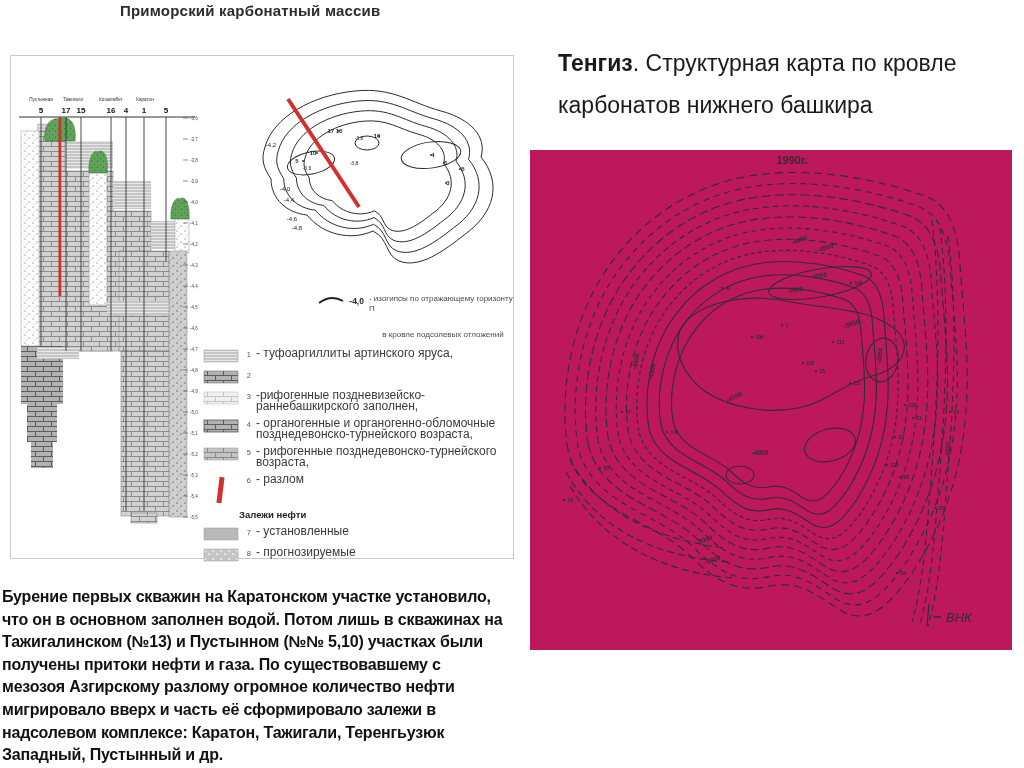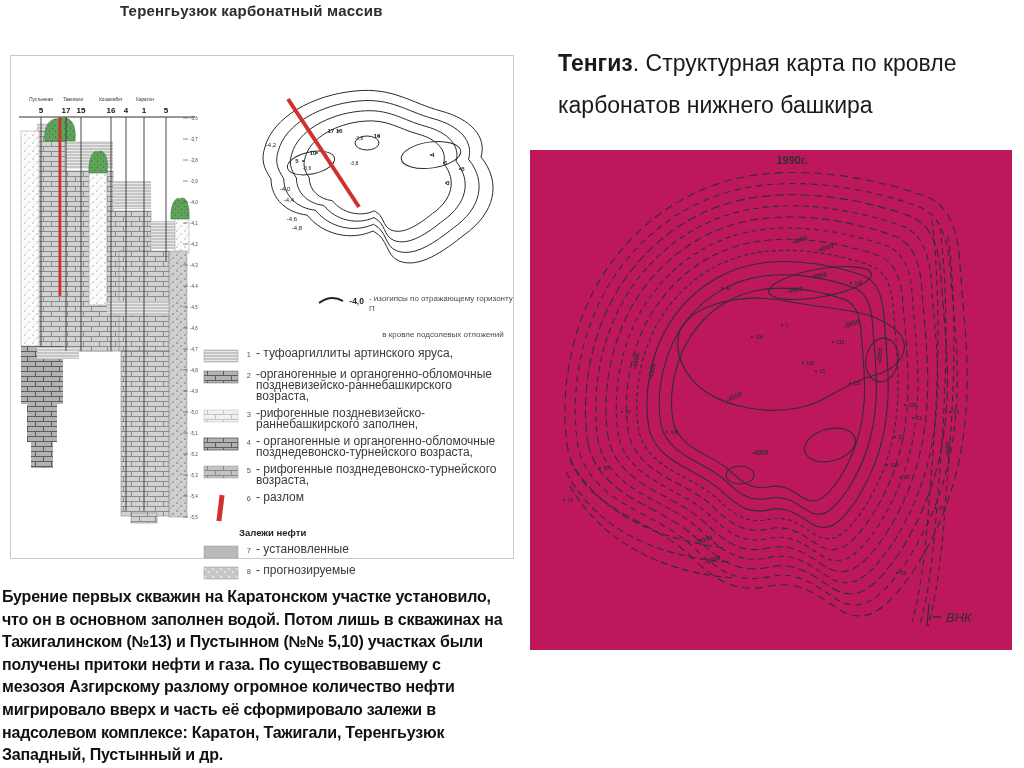--- a/index.html
+++ b/index.html
@@ -28,21 +28,21 @@
   
   #right-title{left:558px;top:42px;width:432px;font-size:23px;color:#1a1a1a;line-height:42px;}
   #right-title .b{font-weight:bold;}
   
   #map-panel{left:530px;top:150px;width:482px;height:500px;background:#be185d;}
   svg text{font-family:"Liberation Sans",sans-serif;}
 </style>
 </head>
 <body>
 
-<div id="top-title" class="abs">Теренгьузюк карбонатный массив</div>
+<div id="top-title" class="abs">Приморский карбонатный массив</div>
 
 <div id="left-figure" class="abs">
 
   <svg class="abs" style="left:4px;top:5px;" width="200" height="470" viewBox="0 0 200 470" xmlns="http://www.w3.org/2000/svg">
     <defs>
       <pattern id="pat-brick" width="16" height="10" patternUnits="userSpaceOnUse">
         <rect width="16" height="10" fill="#d2d2d2"></rect>
         <path d="M0,0.5 H16 M0,5.5 H16 M4.5,0 V5 M12.5,5 V10" stroke="#8c8c8c" stroke-width="1" fill="none"></path>
       </pattern>
       <pattern id="pat-brickdark" width="16" height="10" patternUnits="userSpaceOnUse">
@@ -247,21 +247,20 @@
           <rect x="1" y="1" width="34" height="12" fill="url(#pat-hlines)" stroke="#999" stroke-width="0.5"></rect>
         </svg>
       <span class="lnum">1</span>
       <span class="ltxt">- туфоаргиллиты артинского яруса,</span>
     </div>
     <div class="lrow">
       <svg class="sw" width="36" height="14">
           <rect x="1" y="1" width="34" height="12" fill="url(#pat-brickdark)" stroke="#666" stroke-width="0.5"></rect>
         </svg>
       <span class="lnum">2</span>
-      <span class="ltxt">-органогенные и органогенно-обломочные поздневизейско-раннебашкирского возраста,</span>
     </div>
     <div class="lrow">
       <svg class="sw" width="36" height="14">
           <rect x="1" y="1" width="34" height="12" fill="url(#pat-bricklight)" stroke="#bbb" stroke-width="0.5"></rect>
         </svg>
       <span class="lnum">3</span>
       <span class="ltxt">-рифогенные поздневизейско-раннебашкирского заполнен,</span>
     </div>
     <div class="lrow">
       <svg class="sw" width="36" height="14">

